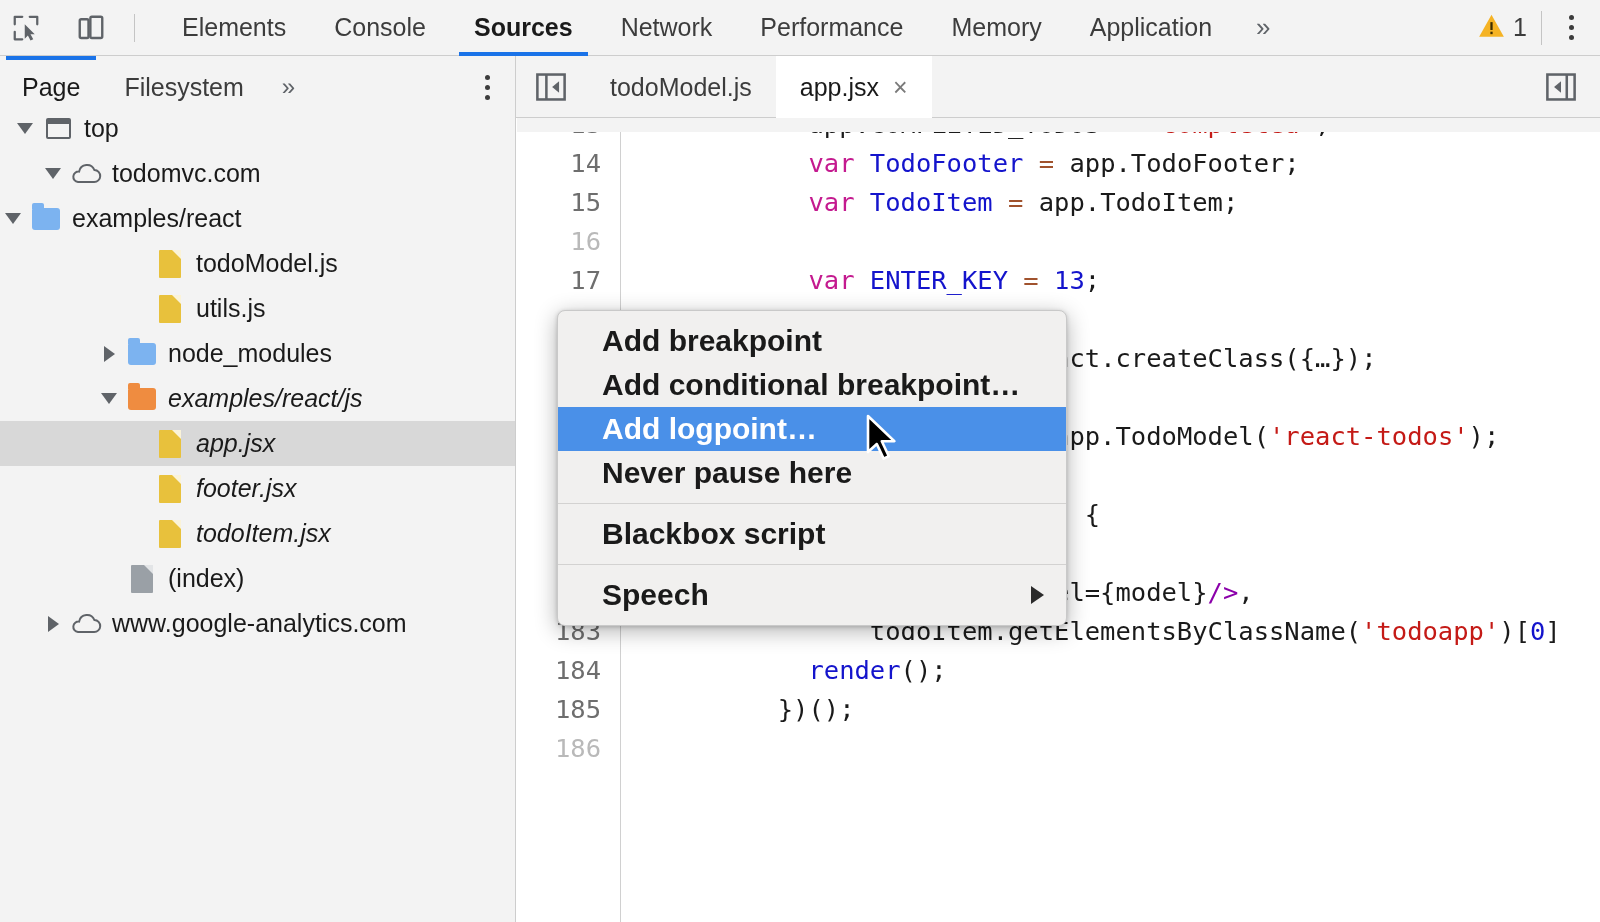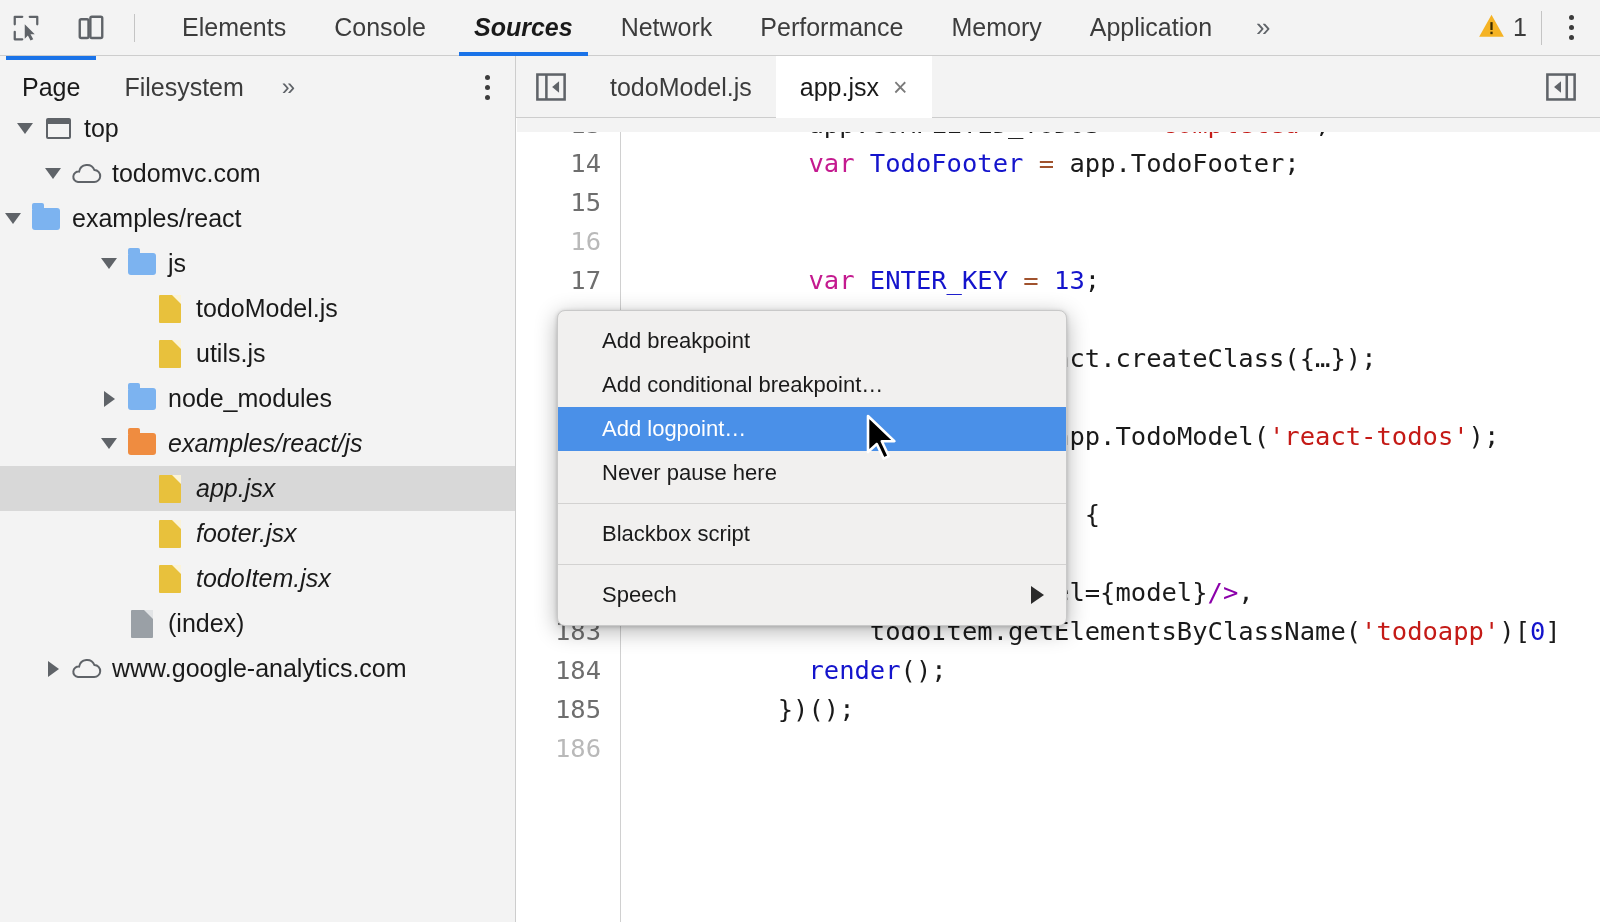--- a/index.html
+++ b/index.html
@@ -30,21 +30,21 @@
   .panel-tabs { display: flex; align-items: center; height: 56px; }
   .panel-tab {
     position: relative;
     height: 56px;
     padding: 0 24px;
     display: flex; align-items: center;
     font-size: 25px; color: #3c3c3c;
     cursor: pointer;
     white-space: nowrap;
   }
-  .panel-tab.active { color: #1a1a1a; font-weight: 600; font-style: italic; }
+  .panel-tab.active { color: #1a1a1a; font-weight: 600; }
   .panel-tab.active::after {
     content: ""; position: absolute; left: 9px; right: 9px; bottom: 0;
     height: 4px; background: #1a73e8;
   }
   .chev-more {
     font-size: 26px; color: #5f6368; padding: 0 20px; cursor: pointer;
     display: flex; align-items: center; height: 56px;
   }
   .tb-right { margin-left: auto; display: flex; align-items: center; height: 56px; }
   .warn-group {
@@ -213,22 +213,23 @@
     background: #f1f0ef;
     border-radius: 8px;
     border: 1px solid #c9c9c9;
     box-shadow: 0 5px 22px rgba(0,0,0,0.30), 0 1px 4px rgba(0,0,0,0.18);
     padding: 8px 0;
     z-index: 50;
   }
   .ctx-item {
     height: 44px; display: flex; align-items: center;
     padding: 0 22px 0 44px;
-    font-size: 22px; color: #1a1a1a; cursor: pointer;
+    font-size: 30px; color: #1a1a1a; cursor: pointer;
     white-space: nowrap;
+    font-weight: bold;
   }
   .ctx-item.highlight { background: #4a90e8; color: #ffffff; }
   .ctx-sep { height: 1px; background: #d3d2d1; margin: 8px 0; }
   .ctx-sub-arrow {
     margin-left: auto;
     border-top: 9px solid transparent; border-bottom: 9px solid transparent;
     border-left: 13px solid #2b2b2b;
   }
   .cursor-arrow { position: absolute; left: 866px; top: 414px; z-index: 60; pointer-events:none; }
 </style>
@@ -360,27 +361,20 @@
           </span>
           <span class="tree-label">todomvc.com</span>
         </div>
         <div class="tree-row" style="">
           <span class="twisty open"></span>
           <span class="tree-icon">
             <span class="ico-folder"></span>
           </span>
           <span class="tree-label">examples/react</span>
         </div>
-        <div class="tree-row" style="padding-left: 96px;">
-          <span class="twisty open"></span>
-          <span class="tree-icon">
-            <span class="ico-folder"></span>
-          </span>
-          <span class="tree-label">js</span>
-        </div>
         <div class="tree-row" style="padding-left: 124px;">
           <span class="twisty none"></span>
           <span class="tree-icon">
             <span class="ico-file"></span>
           </span>
           <span class="tree-label">todoModel.js</span>
         </div>
         <div class="tree-row" style="padding-left: 124px;">
           <span class="twisty none"></span>
           <span class="tree-icon">
@@ -451,20 +445,21 @@
           <span class="code-text"><span>    </span><span>app.COMPLETED_TODOS</span><span class="op"> = </span><span class="str">'completed'</span><span>;</span></span>
         </div>
         <div class="code-row">
           <span class="ln">14</span>
           <span class="bp-arrow"></span>
           <span class="code-text"><span>    </span><span class="kw">var</span><span> </span><span class="id">TodoFooter</span><span class="op"> = </span><span>app.TodoFooter;</span></span>
         </div>
         <div class="code-row">
           <span class="ln">15</span>
           <span class="bp-arrow"></span>
+          <span class="code-text"><span>    </span><span class="kw">var</span><span> </span><span class="id">TodoItem</span><span class="op"> = </span><span>app.TodoItem;</span></span>
         </div>
         <div class="code-row">
           <span class="ln dim">16</span>
           <span class="bp-arrow"></span>
           <span class="code-text"></span>
         </div>
         <div class="code-row">
           <span class="ln">17</span>
           <span class="bp-arrow"></span>
           <span class="code-text"><span>    </span><span class="kw">var</span><span> </span><span class="id">ENTER_KEY</span><span class="op"> = </span><span class="num">13</span><span>;</span></span>

